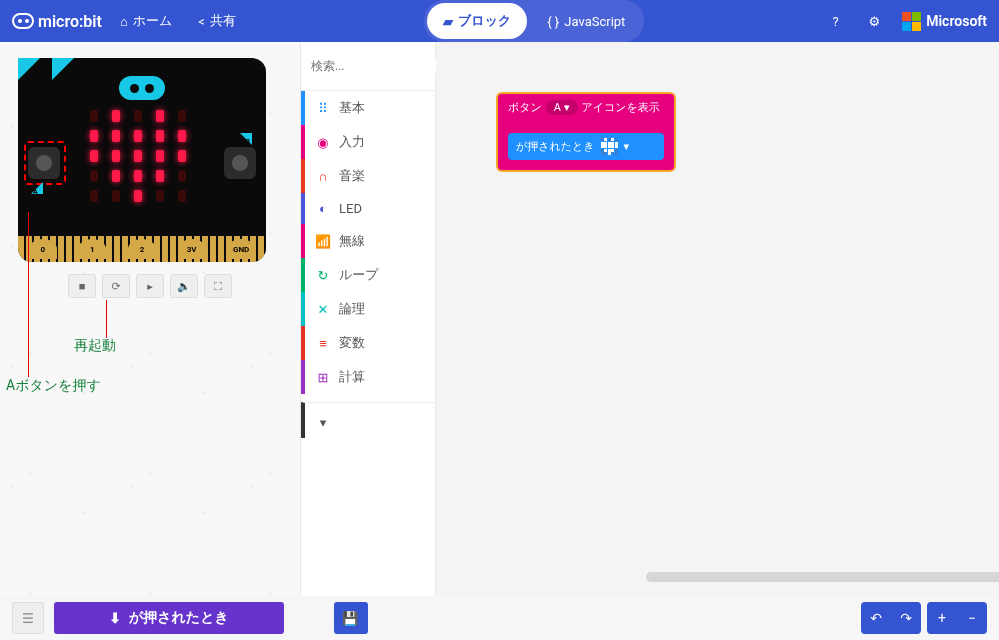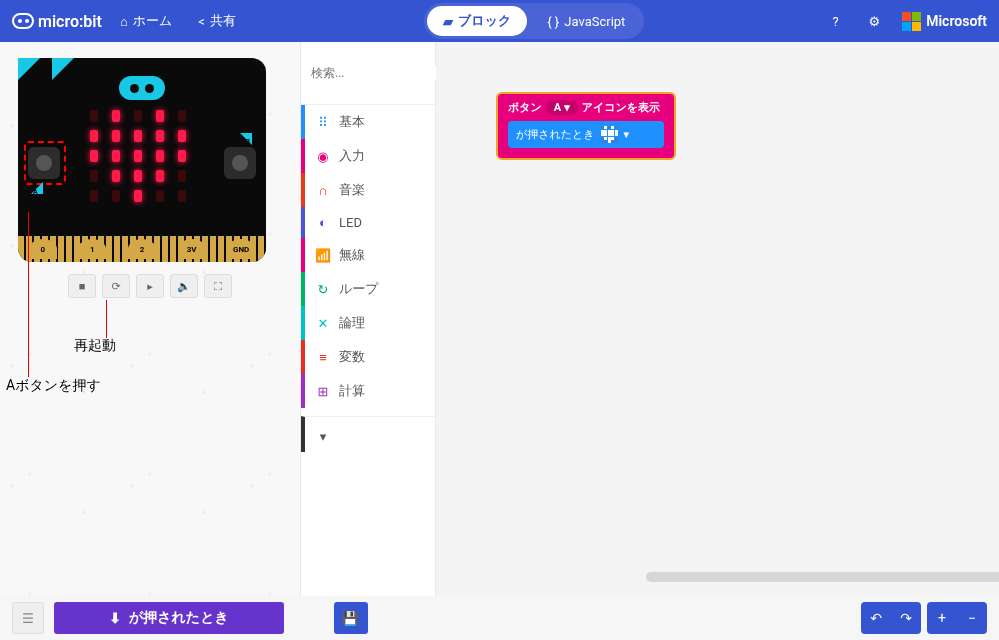--- a/index.html
+++ b/index.html
@@ -1,19 +1,19 @@
 <!DOCTYPE html>
 <html><head>
 <meta charset="utf-8">
 <style>
 * { margin: 0; padding: 0; box-sizing: border-box; font-family: -apple-system, BlinkMacSystemFont, "Segoe UI", Roboto, sans-serif; }
 body { width: 999px; height: 640px; overflow: hidden; background: #f8f8f8; position: relative; }
 
 
-.header { height: 42px; background: #3454d1; display: flex; align-items: center; padding: 0 12px; gap: 10px; color: #fff; }
+.header { height: 42px; background: #3454d1; display: flex; padding: 0 12px; gap: 10px; color: #fff; }
 .logo { display: flex; align-items: center; gap: 4px; font-weight: 600; }
 .logo-badge { width:22px; height:16px; border:2px solid #fff; border-radius:9px; display:flex; align-items:center; justify-content:center; gap:3px;}
 .logo-badge i{width:4px;height:4px;background:#fff;border-radius:50%;}
 .hdr-btn { border:none; background:transparent; color:#fff; font-size:13px; display:flex; align-items:center; gap:5px; cursor:pointer; padding:4px 8px;}
 .center-toggle { margin-left:auto; margin-right:auto; background:#4a63d6; border-radius:20px; padding:3px; display:flex; gap:4px; }
 .toggle-item { border:none; border-radius:18px; padding:6px 16px; background:transparent; color:#fff; font-size:13px; display:flex; gap:5px; align-items:center; cursor:pointer;}
 .toggle-item.active { background:#fff; color:#3454d1; font-weight:600;}
 .right-group { display:flex; gap:14px; align-items:center;}
 .ms-logo { display:flex; align-items:center; gap:5px; font-weight:600; font-size:14px;}
 .ms-squares { display:grid; grid-template-columns:9px 9px; grid-template-rows:9px 9px; gap:1px;}
@@ -42,37 +42,37 @@
 .flagB{top:75px;right:14px;border-width:0 12px 12px 0;border-color:transparent #17c9e6 transparent transparent;}
 .flag-letter{position:absolute;font-size:7px;color:#0a0a0a;font-weight:bold;}
 .letterA{top:130px;left:15px;} .letterB{top:80px;right:16px;}
 .leds{position:absolute;top:52px;left:72px;display:grid;grid-template-columns:repeat(5,14px);grid-template-rows:repeat(5,14px);gap:6px 8px;}
 .leds span{width:8px;height:12px;background:#3a0a0a;border-radius:2px;}
 .leds span.on{background:#ff1a4a;box-shadow:0 0 6px #ff1a4a;}
 .pins{position:absolute;bottom:0;left:0;width:100%;height:26px;background:repeating-linear-gradient(90deg,#d4a847 0 6px,#0a0a0a 6px 8px);border-radius:0 0 14px 14px;display:flex;justify-content:space-around;align-items:center;}
 .pin{width:28px;height:20px;background:#d4a847;border-radius:50% 50% 0 0;display:flex;align-items:center;justify-content:center;font-size:8px;font-weight:bold;}
 .sim-ctrl{margin-top:12px;display:flex;justify-content:center;gap:6px;}
 .sim-ctrl button{width:28px;height:24px;border:1px solid #ddd;background:#efefef;border-radius:3px;font-size:11px;color:#666;cursor:pointer;}
-.annot{position:absolute;color:#000000;font-size:14px;}
+.annot{position:absolute;color:#15803d;font-size:14px;}
 .annot-line{position:absolute;background:#e80000;}
 
 
-.search{display:flex;align-items:center;padding:24px 10px;border-bottom:1px solid #eee;color:#aaa;font-size:12px;}
+.search{display:flex;align-items:center;padding:17px 10px;border-bottom:1px solid #eee;color:#aaa;font-size:12px;}
 .search input{border:none;outline:none;flex:1;font-size:12px;}
 .cat{display:flex;align-items:center;gap:8px;padding:8px 10px;border-left:4px solid;font-size:13px;color:#555;cursor:pointer;}
 .cat .ico{width:16px;text-align:center;}
 .cat-basic{border-color:#1e90ff;} .cat-input{border-color:#e6007e;} .cat-music{border-color:#e63b1e;}
 .cat-led{border-color:#4b53d6;} .cat-radio{border-color:#e6007e;} .cat-loop{border-color:#00b36b;}
 .cat-logic{border-color:#00c2c2;} .cat-var{border-color:#e63022;} .cat-math{border-color:#9b2fbf;}
 .cat-adv{border-color:#333;margin-top:8px;padding-top:12px;border-top:1px solid #eee;}
 
 
 .ws-block{position:absolute;top:50px;left:60px;}
 .blk-outer{background:#e6007e;border:2px solid #f5a623;border-radius:6px;padding:6px 10px 10px 10px;min-width:180px;}
-.blk-head{color:#fff;font-size:11px;font-weight:700;display:flex;gap:4px;align-items:center;padding-bottom:6px;}
+.blk-head{color:#fff;font-size:11px;font-weight:400;display:flex;gap:4px;align-items:center;padding-bottom:18px;}
 .blk-drop{background:#c4006b;border-radius:10px;padding:1px 8px;display:flex;gap:3px;align-items:center;}
 .blk-inner{background:#1e90ff;border-radius:4px;padding:5px 8px;color:#fff;font-size:11px;display:flex;gap:6px;align-items:center;}
 .heart-ico{display:inline-grid;grid-template-columns:repeat(5,3px);grid-template-rows:repeat(5,3px);gap:0.5px;}
 .heart-ico i{background:#3a7fd6;} .heart-ico i.o{background:#fff;}
 
 
 .doodle{position:absolute;inset:0;z-index:-1;opacity:0.12;background:
  radial-gradient(circle at 10% 70%,#999 1px,transparent 2px),
  radial-gradient(circle at 40% 85%,#999 1px,transparent 2px),
  radial-gradient(circle at 70% 92%,#999 1px,transparent 2px),

